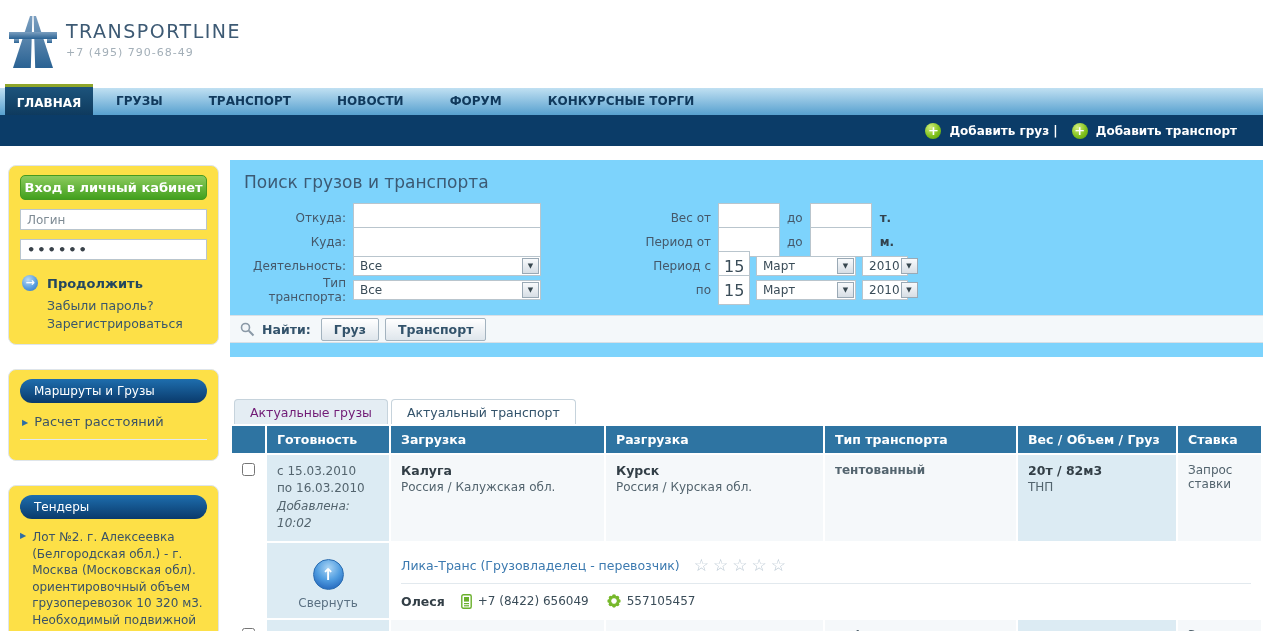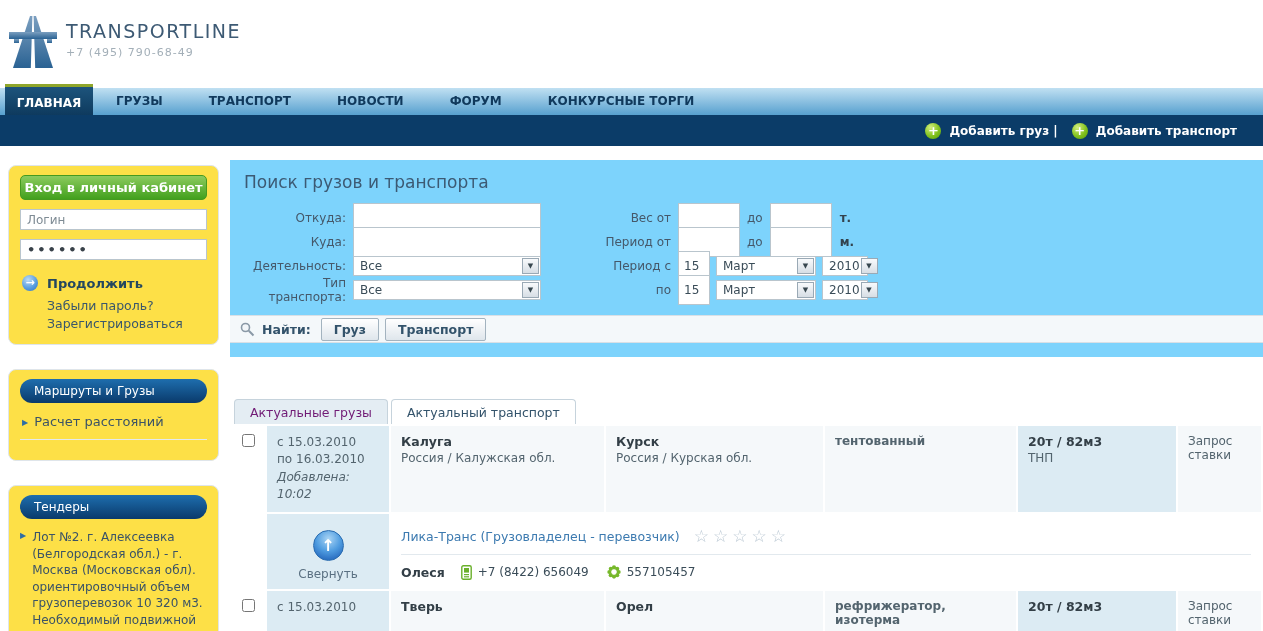--- a/index.html
+++ b/index.html
@@ -54,29 +54,29 @@
   .side-item span.txt { color:#3b5366; font-size:13px; }
   .routes-div { border-top:1px solid #e3e9ee; margin-top:2px; padding-top:8px; }
   .tender { display:flex; align-items:flex-start; padding:10px 0 9px; border-bottom:1px solid #e3e9ee; }
   .tender:last-child { border-bottom:0; }
   .tender .blt { margin-top:3px; }
   .tender .txt { color:#3b5366; font-size:12px; line-height:1.38; }
 
   
   .search-panel { background:#7dd3fc; margin-top:14px; padding:10px 0 14px; }
   .search-title { font-size:17px; color:#3c5a74; margin:2px 0 14px 14px; }
-  .form-cols { display:flex; }
+  .form-cols { display:flex;gap:40px; }
   .fcol { }
   .fcol-left { margin-left:14px; }
   .fcol-right { margin-left:62px; }
   .frow { display:flex; align-items:center; height:24px; }
   .frow label { display:block; text-align:right; color:#45586a; font-size:12px; margin-right:7px; }
   .fcol-left .frow label { width:102px; }
   .fcol-right .frow label { width:68px; }
-  .txt-input { height:20px; border:1px solid #b9c5cd; background:#fff; font-family:inherit; font-size:12px; padding:14px 5px; color:#3a4c58; }
+  .txt-input { height:20px; border:1px solid #b9c5cd; background:#fff; font-family:inherit; font-size:16px; padding:14px 5px; color:#3a4c58; }
   .w-big { width:188px; }
   .w-small { width:62px; }
   .w-day { width:32px; }
   .mid-lbl { margin:0 7px; color:#45586a; }
   .unit { font-weight:bold; color:#33424d; margin-left:8px; }
   .fake-select { display:inline-flex; align-items:center; justify-content:space-between; background:#fff;
     border:1px solid #b9c5cd; height:20px; padding-left:6px; cursor:pointer; }
   .fake-select .val { font-size:12px; color:#3a4c58; }
   .dd-btn { width:17px; height:16px; margin:1px; background:linear-gradient(#f8fafc,#d7dee5); border:1px solid #9aa9b5;
     font-size:7px; color:#37474f; display:flex; align-items:center; justify-content:center; flex:none; }
@@ -291,20 +291,29 @@
         <colgroup>
           <col style="width:24px">
             <col style="width:122px">
             <col style="width:213px">
             <col style="width:217px">
           <col style="width:191px">
             <col style="width:158px">
             <col>
         </colgroup>
         <tbody>
+            <tr>
+          <th></th>
+          <th>Готовность</th>
+          <th>Загрузка</th>
+          <th>Разгрузка</th>
+          <th>Тип транспорта</th>
+          <th>Вес / Объем / Груз</th>
+          <th>Ставка</th>
+        </tr>
         <tr>
           <td class="c-white"><input type="checkbox" style=""></td>
           <td class="c-blue ready">
             <div>с 15.03.2010</div>
             <div>по 16.03.2010</div>
             <div class="added">Добавлена: 10:02</div>
           </td>
           <td class="c-gray">
             <div class="city">Калуга</div>
             <div class="region">Россия / Калужская обл.</div>

